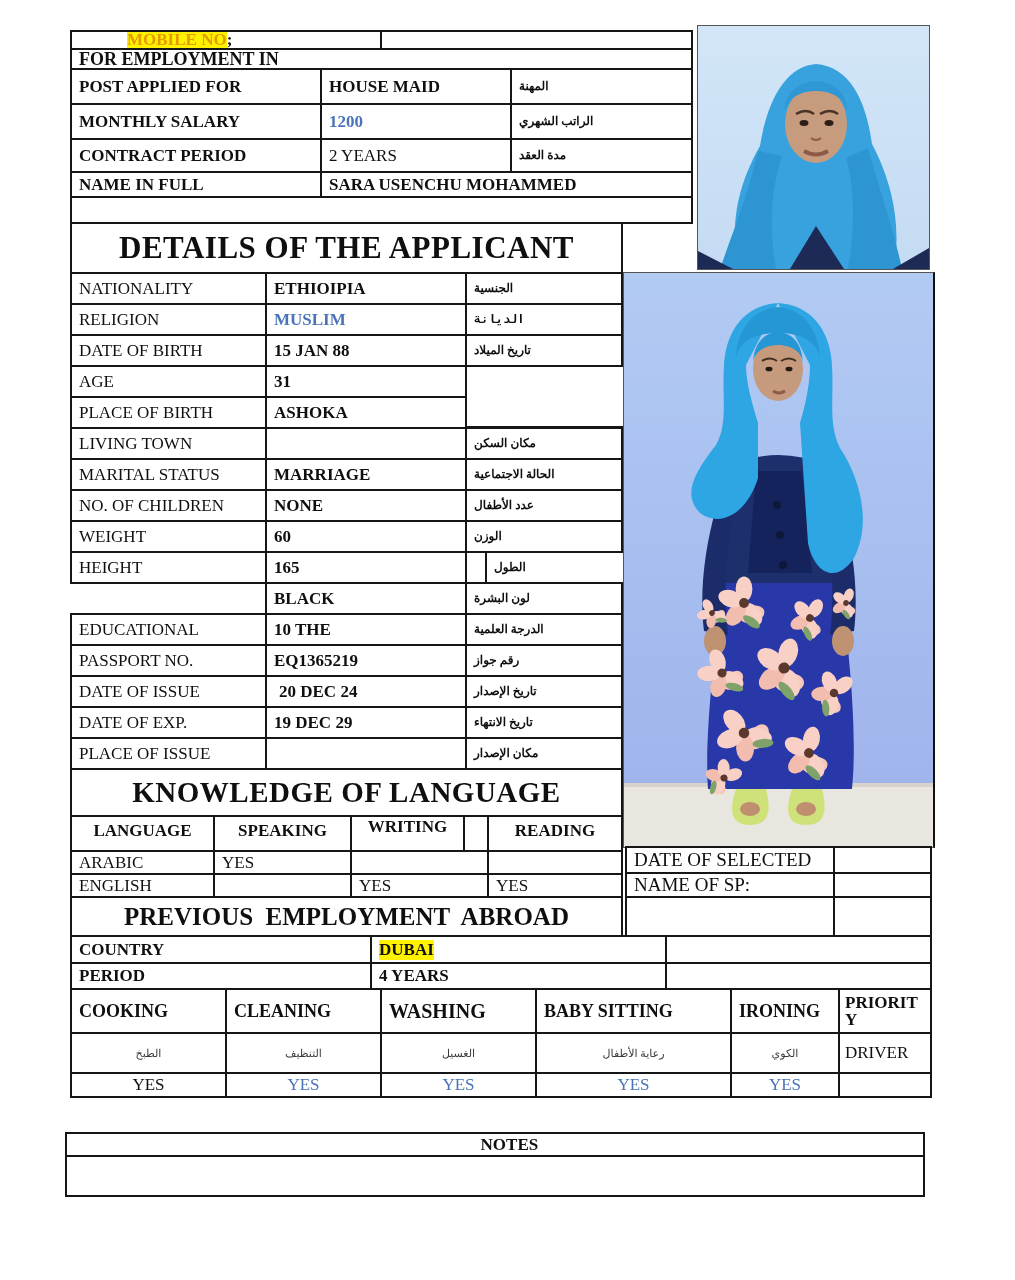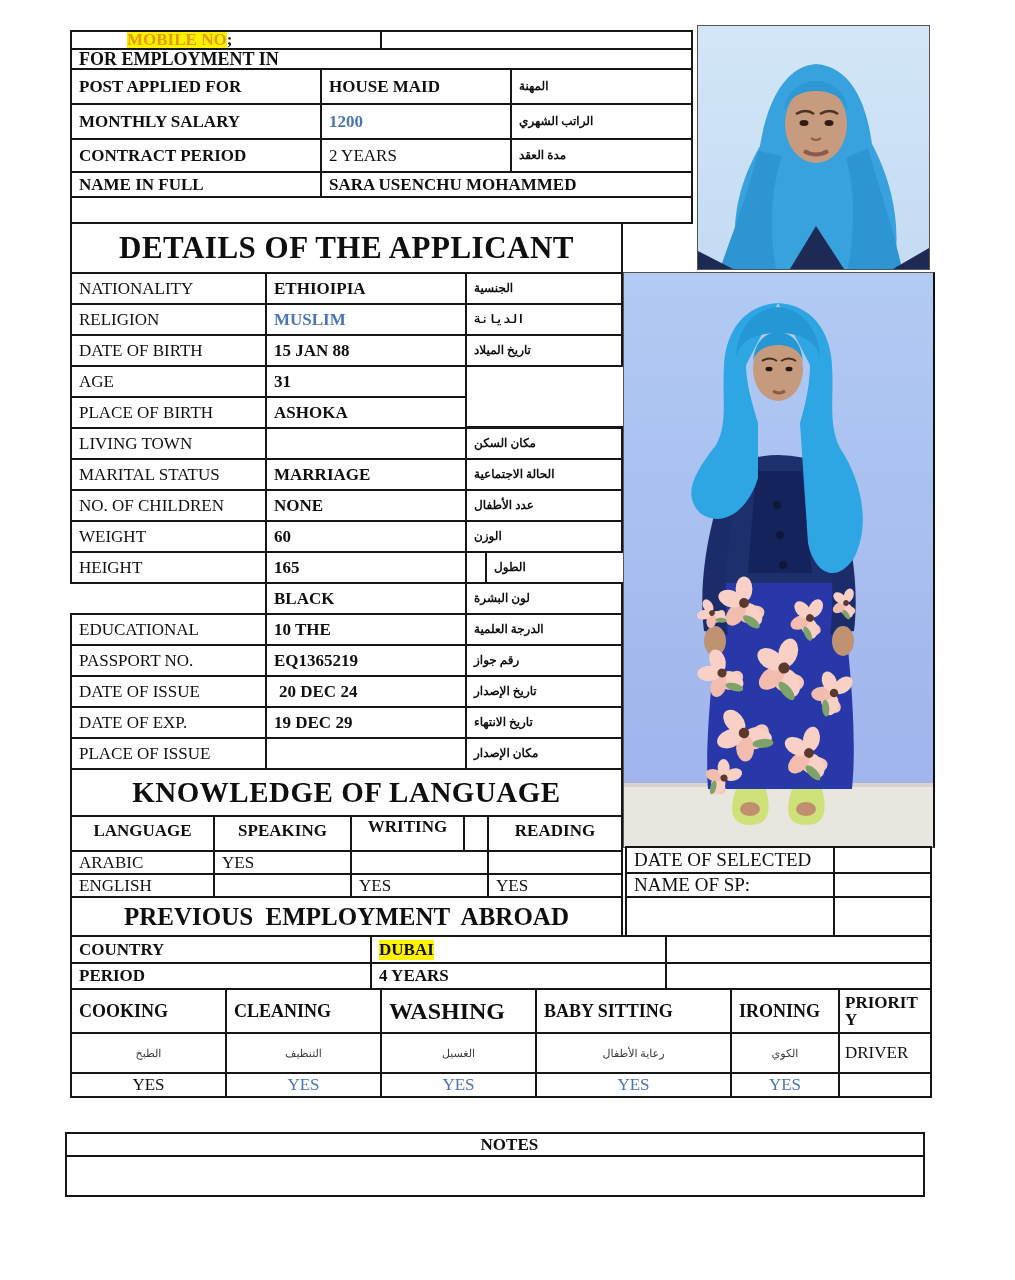--- a/index.html
+++ b/index.html
@@ -238,21 +238,21 @@
     <span class="hl b">DUBAI</span>
   </div>
   <div class="c" style="left:665px;top:935px;width:267px;height:29px;"></div>
 
   <div class="c b" style="left:70px;top:962px;width:302px;height:28px;">PERIOD</div>
   <div class="c b" style="left:370px;top:962px;width:297px;height:28px;">4 YEARS</div>
   <div class="c" style="left:665px;top:962px;width:267px;height:28px;"></div>
 
   <div class="c b" style="left:70px;top:988px;width:157px;height:46px;font-size:18px;">COOKING</div>
   <div class="c b" style="left:225px;top:988px;width:157px;height:46px;font-size:18px;">CLEANING</div>
-  <div class="c b" style="left:380px;top:988px;width:169px;height:46px;font-size:24px;">WASHING</div>
+  <div class="c b" style="left:380px;top:988px;width:169px;height:46px;font-size:20px;">WASHING</div>
   <div class="c b" style="left:535px;top:988px;width:197px;height:46px;font-size:18px;">BABY SITTING</div>
   <div class="c b" style="left:730px;top:988px;width:110px;height:46px;font-size:18px;">IRONING</div>
   <div class="c b wrap" style="left:838px;top:988px;width:94px;height:46px;font-size:17px;padding:0 5px;">PRIORITY</div>
 
   <div class="c ctr ar-faint" style="left:70px;top:1032px;width:157px;height:42px;">الطبخ</div>
   <div class="c ctr ar-faint" style="left:225px;top:1032px;width:157px;height:42px;">التنظيف</div>
   <div class="c ctr ar-faint" style="left:380px;top:1032px;width:157px;height:42px;">الغسيل</div>
   <div class="c ctr ar-faint" style="left:535px;top:1032px;width:197px;height:42px;">رعاية الأطفال</div>
   <div class="c ctr ar-faint" style="left:730px;top:1032px;width:110px;height:42px;">الكوي</div>
   <div class="c" style="left:838px;top:1032px;width:94px;height:42px;padding:0 5px;">DRIVER</div>

